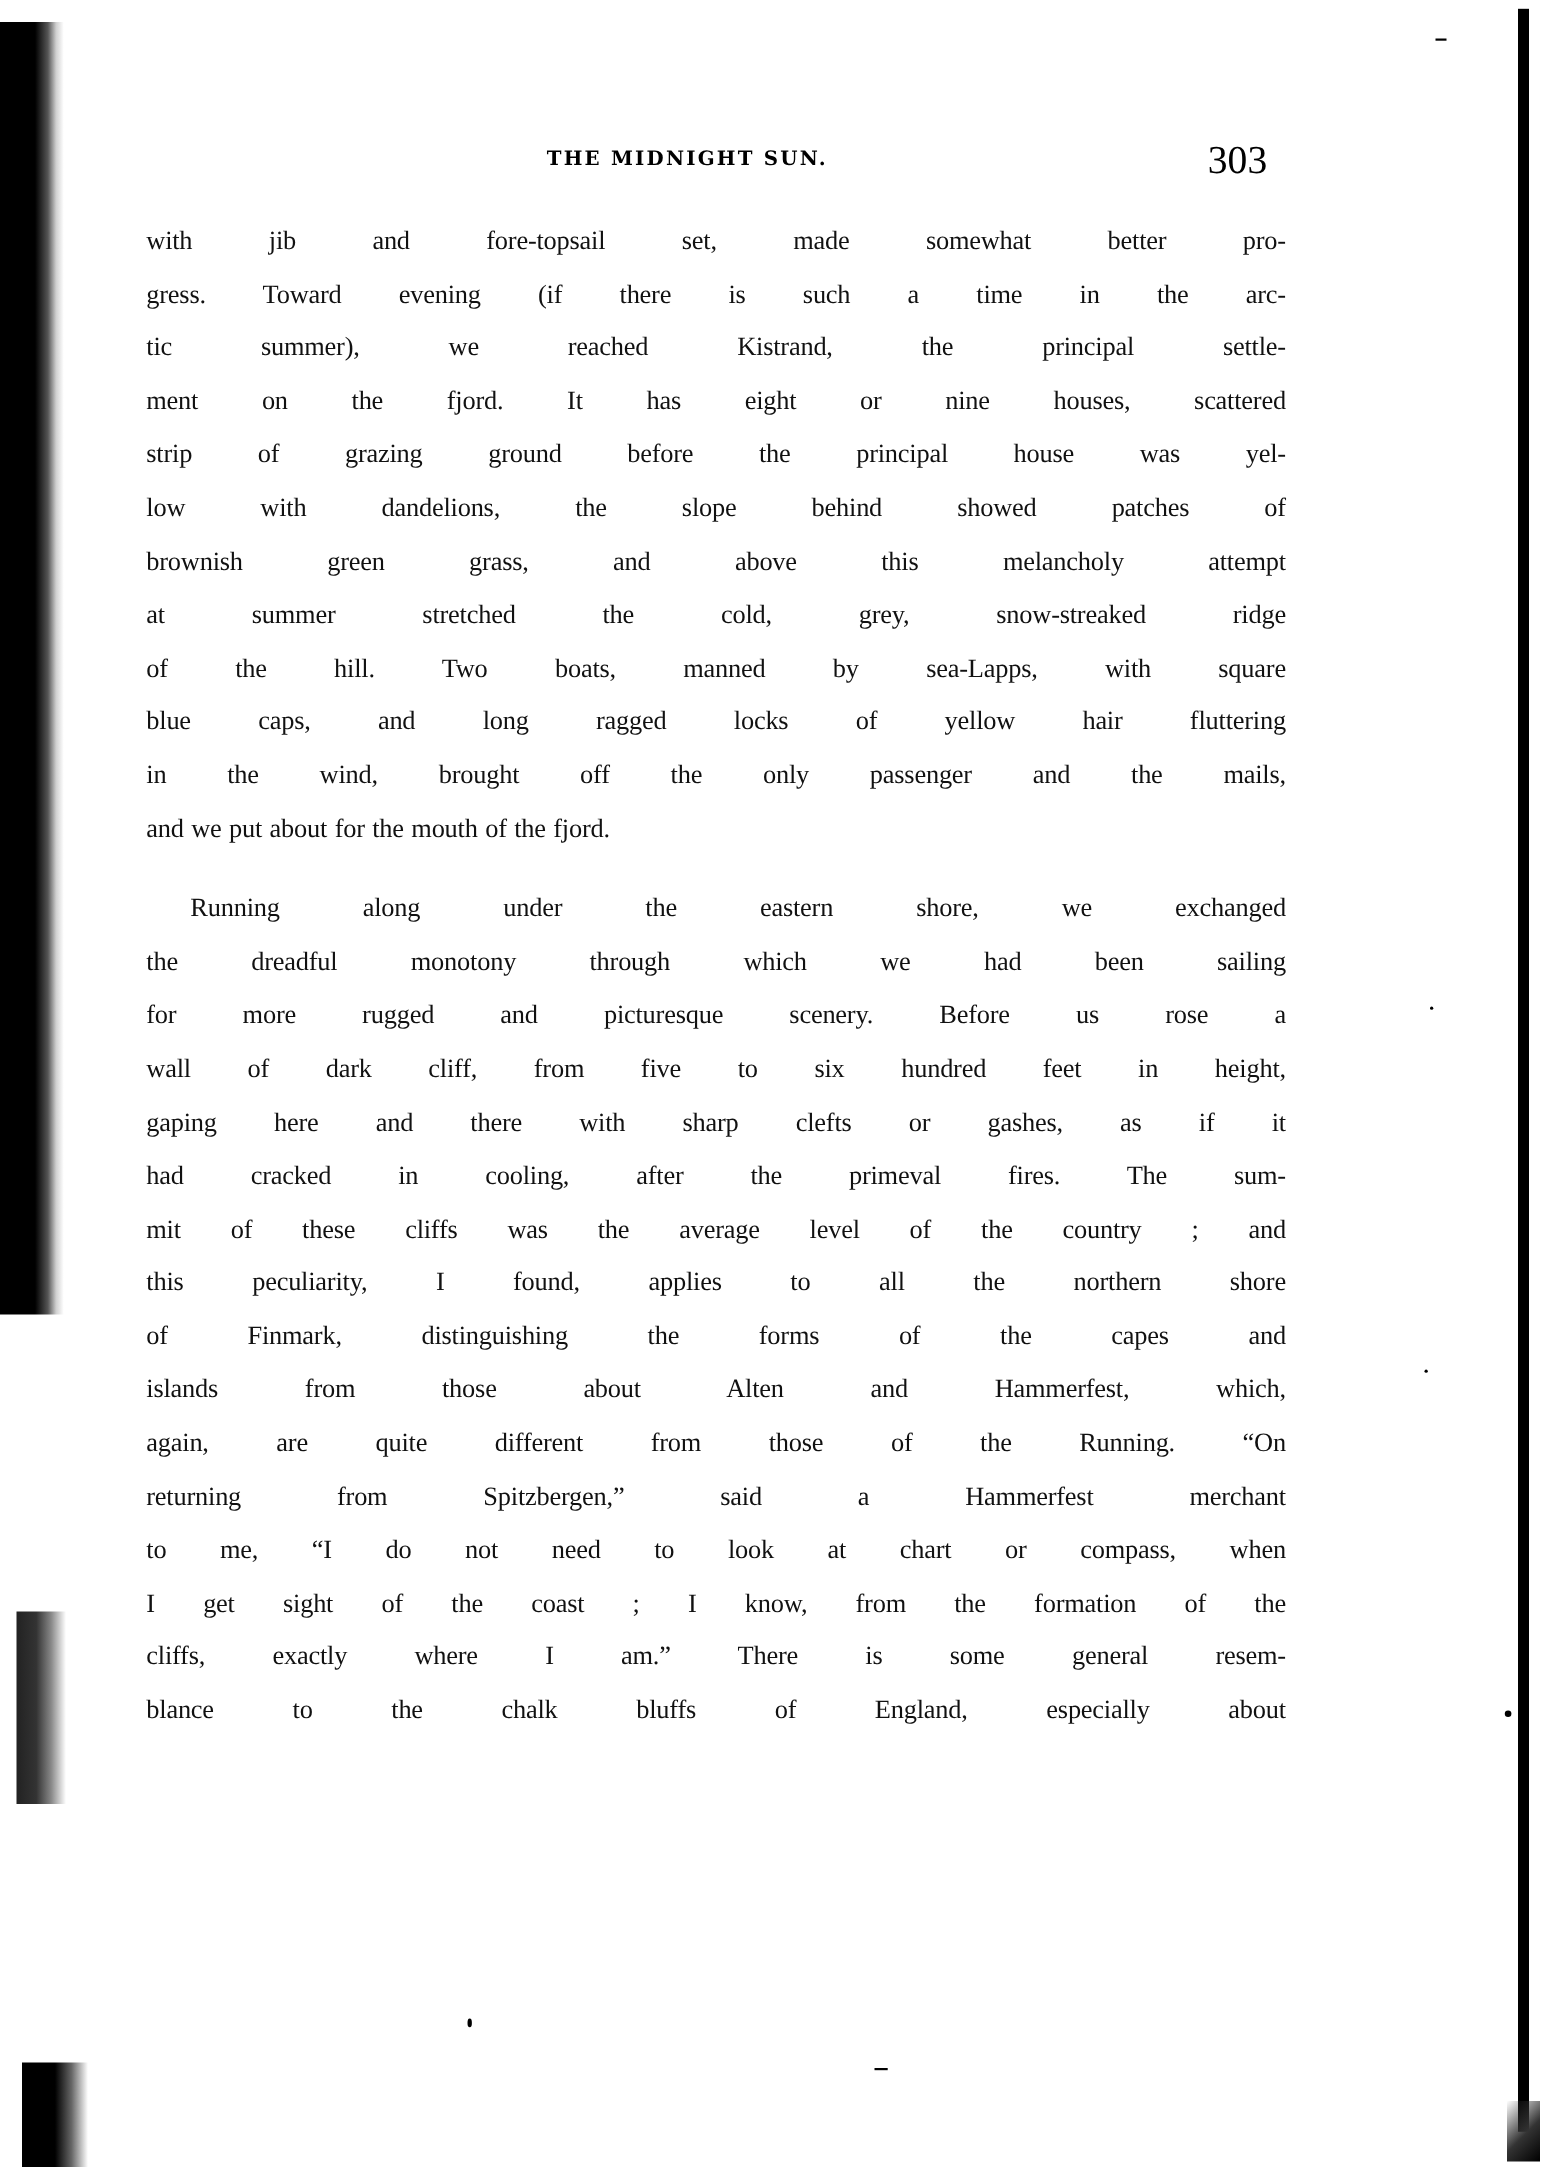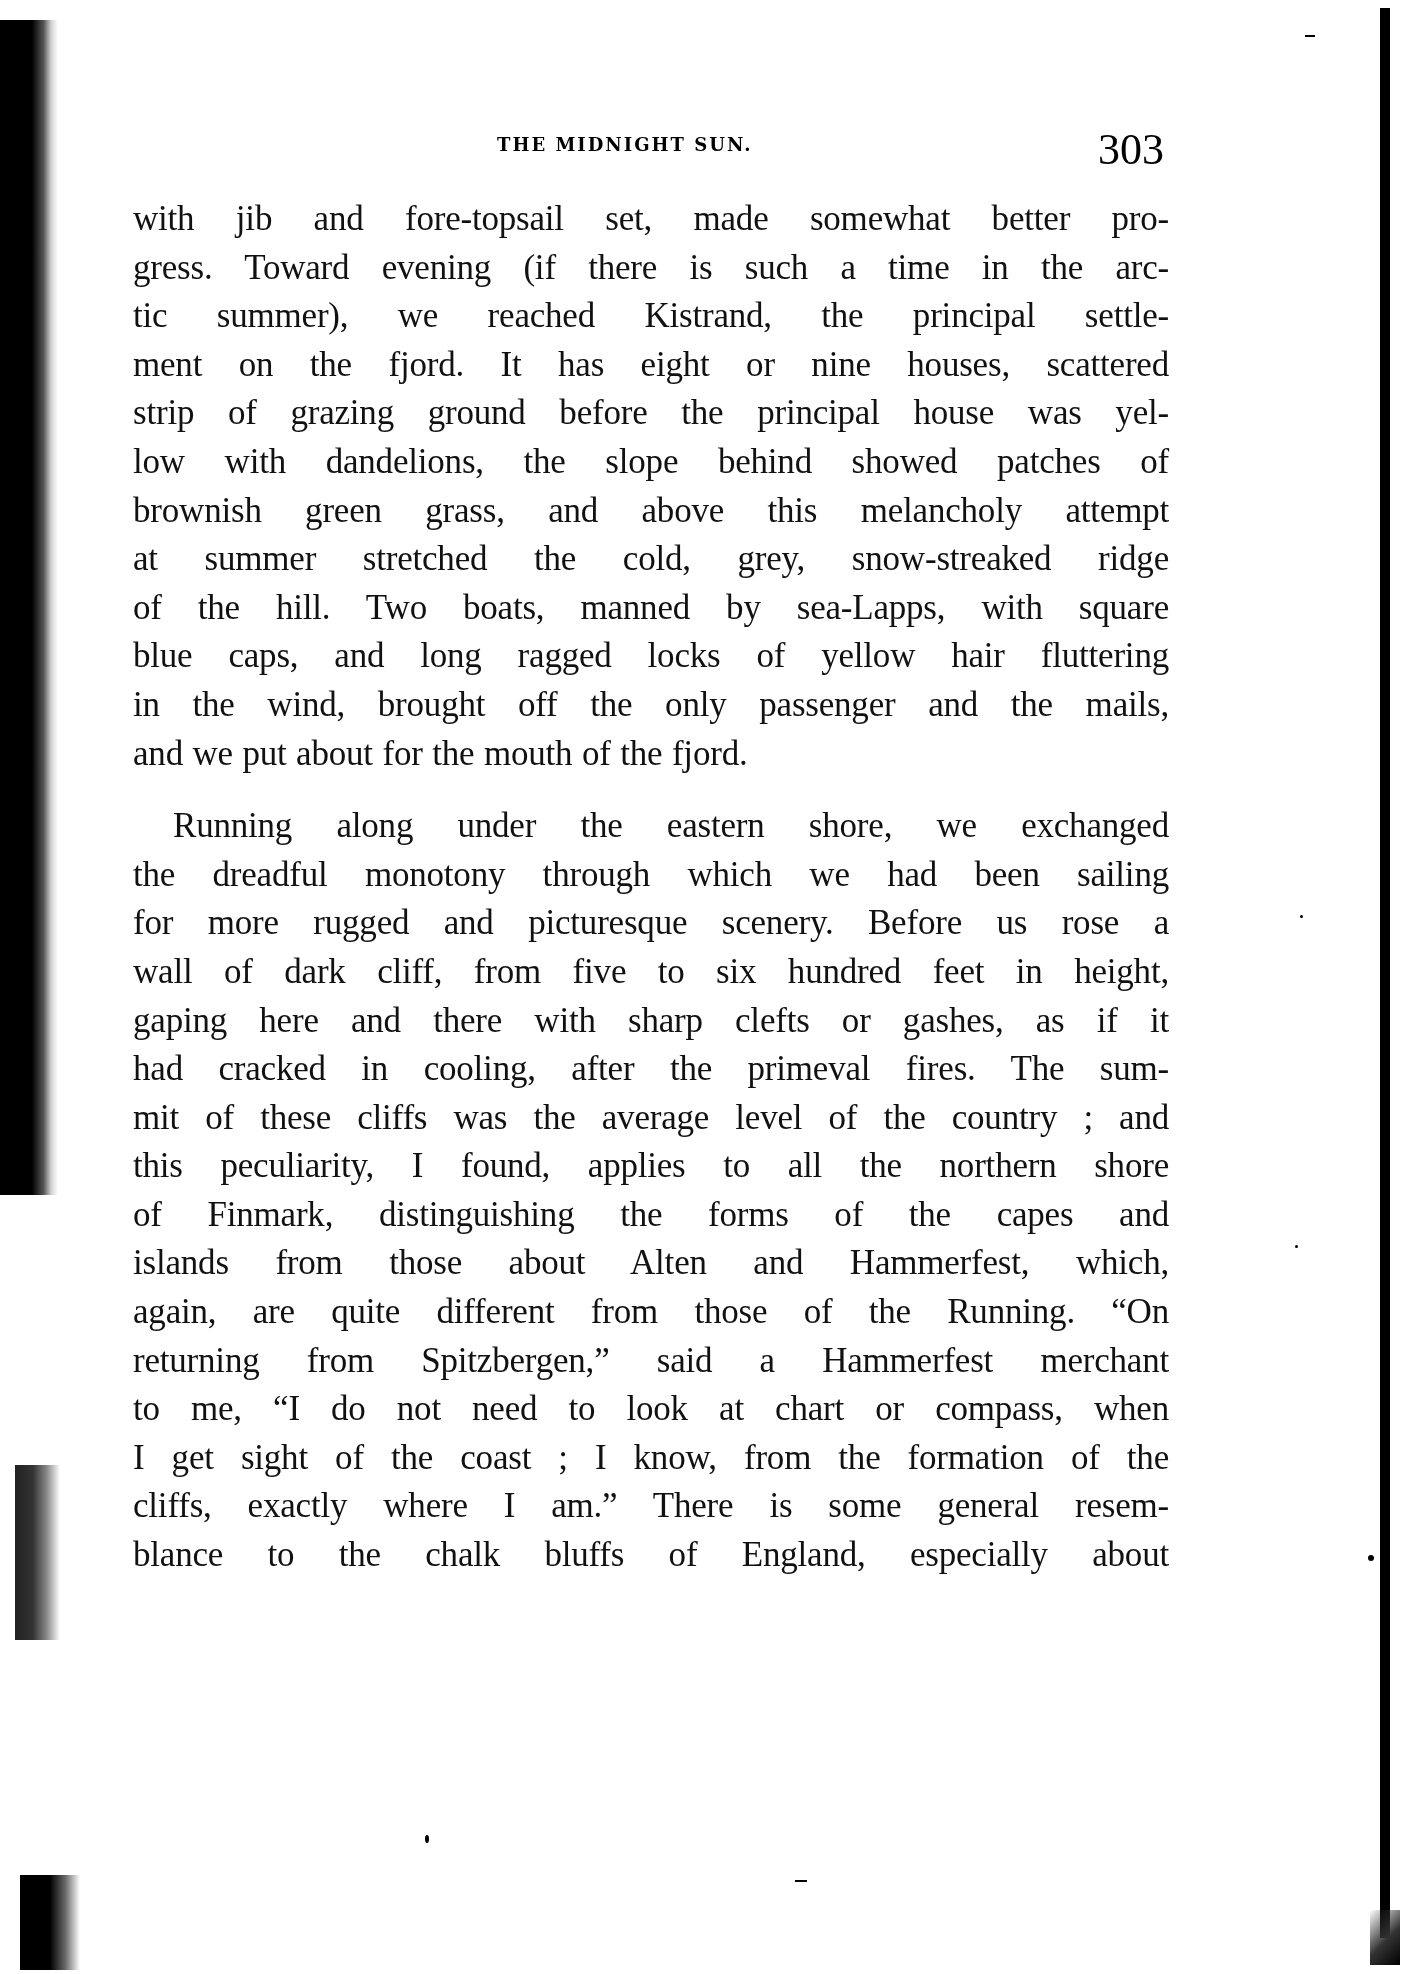--- a/index.html
+++ b/index.html
@@ -76,35 +76,35 @@
       font-family: "DejaVu Serif", serif;
       font-weight: bold;
       font-size: 18px;
       letter-spacing: 2px;
       color: #000;
     }
     .page-number {
       position: absolute;
       left: 1098px;
       top: -4px;
-      font-size: 44px;
+      font-size: 36px;
       color: #000;
     }
 
     .text-block {
       position: absolute;
       left: 133px;
       top: 195px;
       width: 1036px;
     }
     .line {
       display: block;
       height: 48.6px;
       line-height: 48.6px;
-      font-size: 35px;
+      font-size: 24px;
       white-space: nowrap;
       text-align: justify;
       text-align-last: justify;
       letter-spacing: -0.2px;
       word-spacing: 1px;
     }
     .line.last {
       text-align-last: left;
     }
     .line.indent {

